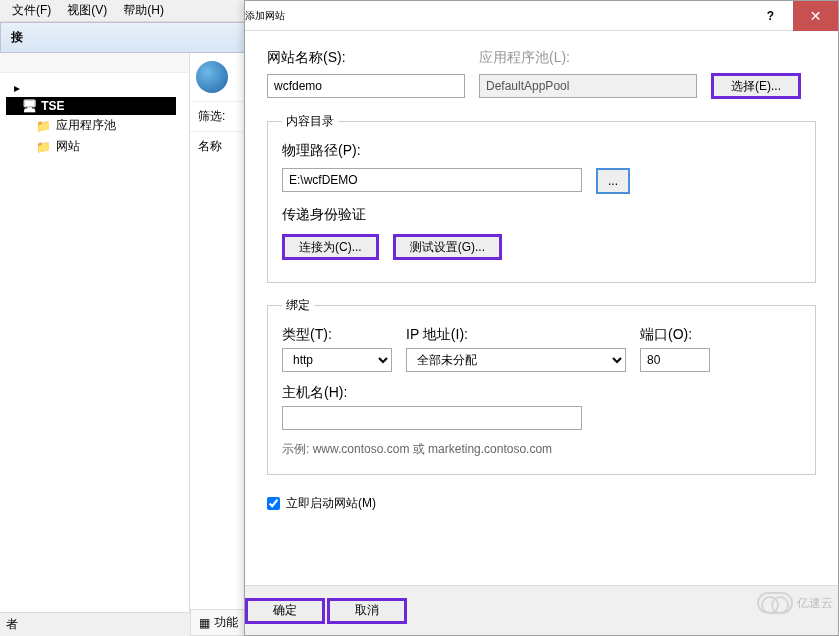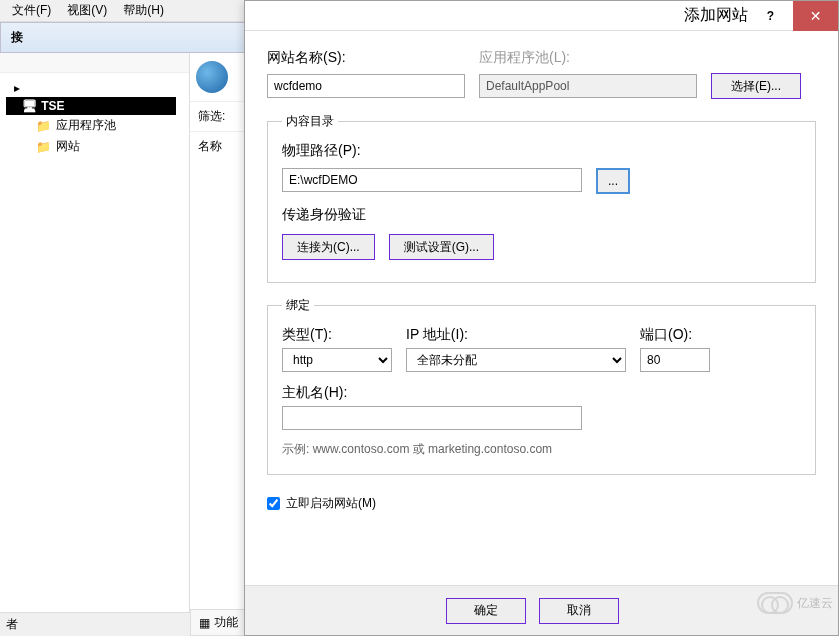--- a/index.html
+++ b/index.html
@@ -22,42 +22,42 @@
     .middle-panel { width: 60px; background: #fff; border-right: 1px solid #ddd; }
     .mid-header { display: flex; align-items: center; padding: 8px 6px; gap: 6px; }
     .world-icon { width: 32px; height: 32px; background: radial-gradient(circle at 35% 35%, #6db8e8, #2066a8); border-radius: 50%; position: relative; }
     .mid-row { padding: 6px 8px; border-top: 1px solid #eee; }
     
     .bottom-status { position: absolute; bottom: 0; left: 0; width: 190px; height: 24px; background: #f0f0f0; border-top: 1px solid #ddd; display: flex; align-items: center; padding-left: 6px; }
     .bottom-tab { position: absolute; bottom: 0; left: 190px; display: flex; align-items: center; gap: 4px; padding: 4px 8px; background: #f8f8f8; border: 1px solid #ddd; }
     
     .dialog { position: absolute; top: 0; left: 244px; width: 595px; height: 636px; background: #fff; border: 1px solid #a0a0a0; box-shadow: -2px 2px 8px rgba(0,0,0,0.15); display: flex; flex-direction: column; }
     .dialog-titlebar { height: 30px; background: #fff; display: flex; align-items: center; border-bottom: 1px solid #ddd; }
-    .dialog-title { flex: 1; text-align: right; font-size: 16px; }
+    .dialog-title { flex: 1; text-align: left; font-size: 10px; }
     .title-btn { width: 45px; height: 30px; display: flex; align-items: center; justify-content: center; cursor: default; }
     .title-btn.help { font-weight: bold; }
     .title-btn.close { background: #c75050; color: #fff; font-size: 14px; }
     
     .dialog-body { flex: 1; padding: 18px 22px 10px 22px; overflow: hidden; }
     .form-row { display: flex; gap: 14px; margin-bottom: 6px; }
     .form-col { display: flex; flex-direction: column; gap: 4px; }
     .label { font-size: 14px; }
     .label.disabled { color: #999; }
     input[type="text"], select { height: 24px; border: 1px solid #a8a8a8; padding: 2px 6px; font-size: 12px; background: #fff; }
     input[disabled] { background: #f0f0f0; color: #555; }
-    .btn { height: 26px; padding: 0 14px; background: #eee; border: 1px solid #6d28d9; cursor: default; font-size: 12px; display: inline-flex; align-items: center; justify-content: center; }
+    .btn { height: 26px; padding: 0 14px; background: #eee; border: 3px solid #6d28d9; cursor: default; font-size: 12px; display: inline-flex; align-items: center; justify-content: center; }
     .btn.small { width: 34px; padding: 0; }
     
     fieldset { border: 1px solid #ccc; padding: 12px 14px 16px 14px; margin: 14px 0; }
     legend { padding: 0 4px; font-size: 12px; }
     .hint { color: #666; font-size: 12px; margin-top: 11px; }
     
     .checkbox-row { display: flex; align-items: center; gap: 6px; margin-top: 20px; }
     
-    .dialog-footer { height: 50px; border-top: 1px solid #ddd; background: #f0f0f0; display: flex; justify-content: center; align-items: center; gap: 13px; padding-right: 18px; }
+    .dialog-footer { height: 50px; border-top: 1px solid #ddd; background: #f0f0f0; display: flex; justify-content: flex-start; align-items: center; gap: 2px; padding-right: 18px; }
     .dialog-footer .btn { width: 80px; }
     
     .watermark { position: absolute; right: 6px; bottom: 22px; opacity: 0.5; display: flex; align-items: center; gap: 4px; font-size: 14px; color: #888; }
     .watermark-circle { width: 36px; height: 22px; border: 2px solid #bbb; border-radius: 12px; position: relative; }
     .watermark-circle::before, .watermark-circle::after { content: ''; position: absolute; width: 14px; height: 14px; border: 2px solid #bbb; border-radius: 50%; top: 2px; }
     .watermark-circle::before { left: 2px; }
     .watermark-circle::after { right: 2px; }
   </style>
 </head>
 <body>

